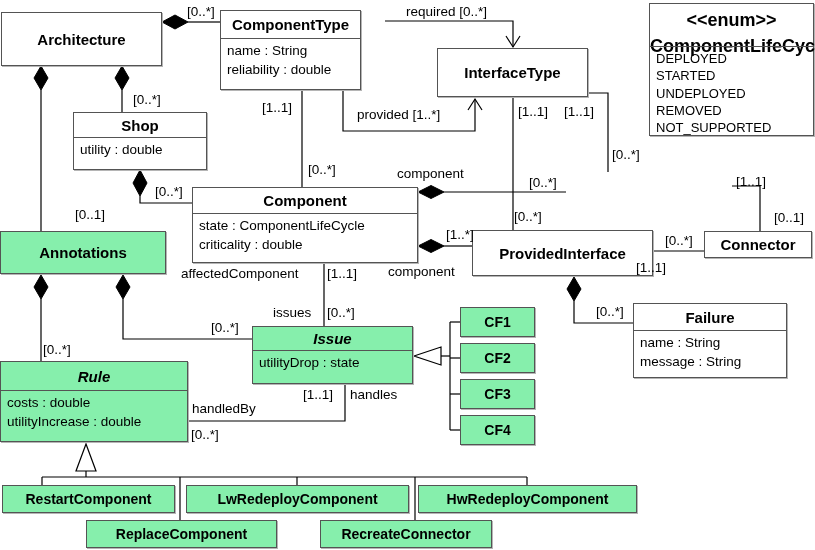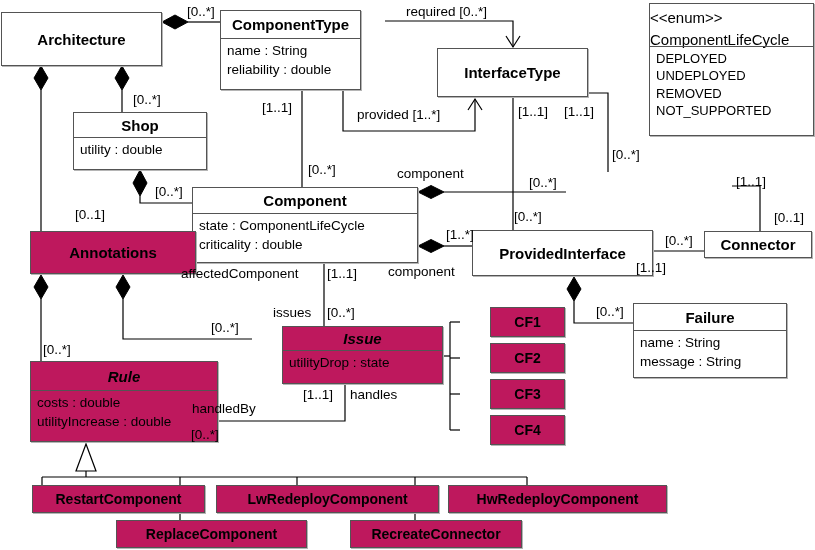--- a/index.html
+++ b/index.html
@@ -4,30 +4,30 @@
 <style>
   html,body{margin:0;padding:0;background:#fff;}
   #canvas{position:relative;width:815px;height:550px;background:#fff;overflow:hidden;
           font-family:"Liberation Sans", sans-serif;color:#000;}
   svg.edges{position:absolute;left:0;top:0;z-index:1;}
   svg.edges path{fill:none;stroke:#000;stroke-width:1.2;}
   svg.edges polygon.diamond{fill:#000;stroke:#000;}
   svg.edges polygon.tri{fill:#fff;stroke:#000;stroke-width:1.2;}
   .cls{position:absolute;z-index:2;background:#fff;border:1px solid #545454;
        box-sizing:border-box;box-shadow:1px 1px 0 #b5b5b5;display:flex;flex-direction:column;}
-  .cls.shaded{background:#be185d;margin-left:30px;}
+  .cls.shaded{background:#86efac;}
   .title{font-weight:bold;font-size:15px;text-align:center;display:flex;
          align-items:center;justify-content:center;flex:0 0 auto;}
   .title.it{font-style:italic;}
   .title.sm{font-size:14px;}
   .titleonly{flex:1 1 auto;}
   .sep{border-top:1px solid #545454;}
   .attrs{padding:3px 0 0 6px;font-size:13.5px;line-height:1.4;text-align:left;flex:1 1 auto;}
   .attrs.small{font-size:13px;line-height:1.33;}
-  .enumtitle{display:block;text-align:left;font-weight:normal;font-size:15px;line-height:1.45;padding-top:3px;}
+  .enumtitle{display:block;text-align:center;font-weight:bold;font-size:18px;line-height:1.45;padding-top:3px;}
   .lbl{position:absolute;z-index:3;font-size:13.5px;line-height:16px;white-space:nowrap;}
 </style>
 </head>
 <body>
 
 <div id="canvas">
 
   <svg class="edges" width="815" height="550">
     <g>
       <polygon class="diamond" points="162,22 175,15 188,22 175,29"></polygon>
@@ -131,20 +131,21 @@
     <div class="title titleonly">InterfaceType</div>
   </div>
 
   <div class="cls" style="left:649px;top:3px;width:165px;height:133px;">
     <div style="height:42px;">
       <span class="enumtitle">&lt;&lt;enum&gt;&gt;</span>
       <span class="enumtitle" style="padding-top:0;">ComponentLifeCycle</span>
     </div>
     <div class="attrs small sep">
       <div>DEPLOYED</div>
+      <div>STARTED</div>
       <div>UNDEPLOYED</div>
       <div>REMOVED</div>
       <div>NOT_SUPPORTED</div>
     </div>
   </div>
 
   <div class="cls" style="left:73px;top:112px;width:134px;height:58px;">
     <div class="title" style="height:24px;">Shop</div>
     <div class="attrs sep">
       <div class="attr">utility : double</div>

